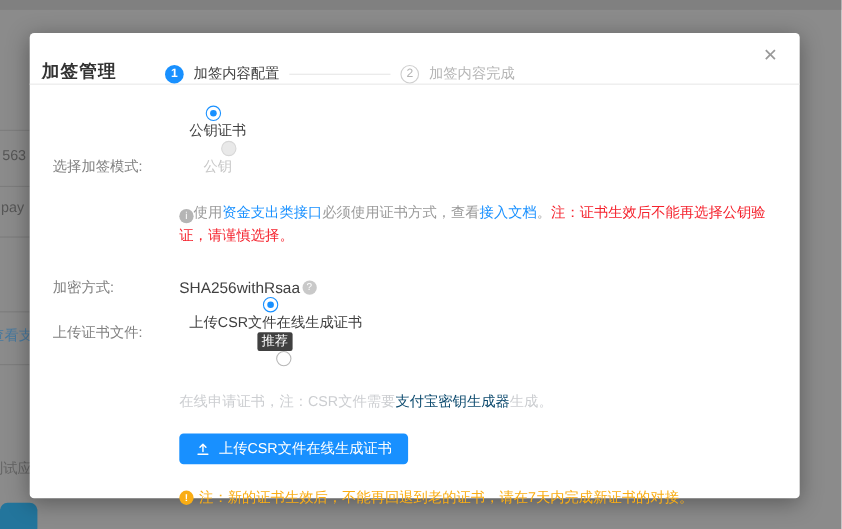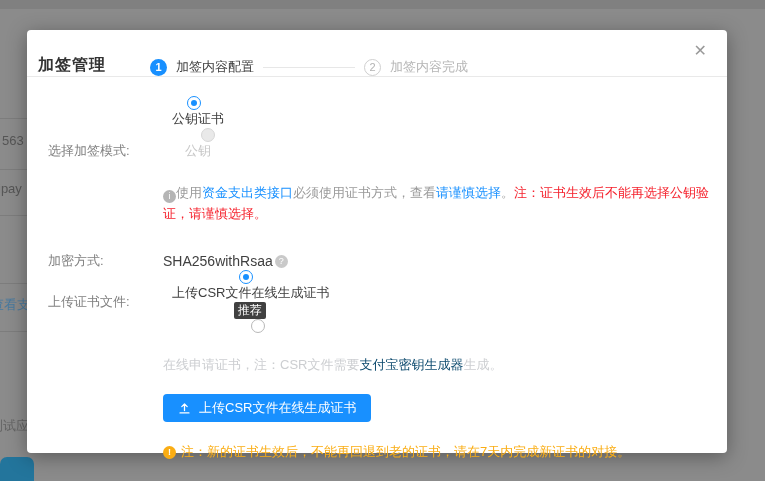--- a/index.html
+++ b/index.html
@@ -101,21 +101,21 @@
         <span class="row-label">选择加签模式:</span>
         <div class="radio-group">
           <span class="radio checked"></span>
           <span class="radio-label">公钥证书</span>
           <span class="radio disabled opt-gap"></span>
           <span class="radio-label disabled">公钥</span>
         </div>
       </div>
 
       <div class="notice">
-        <span class="circle-ico info-bg">i</span><span>使用</span><a class="link">资金支出类接口</a><span>必须使用证书方式，查看</span><a class="link">请谨慎选择</a><span>。</span><span class="danger">注：证书生效后不能再选择公钥验证，请谨慎选择。</span>
+        <span class="circle-ico info-bg">i</span><span>使用</span><a class="link">资金支出类接口</a><span>必须使用证书方式，查看</span><a class="link">接入文档</a><span>。</span><span class="danger">注：证书生效后不能再选择公钥验证，请谨慎选择。</span>
       </div>
 
       <div class="row row-encrypt">
         <span class="row-label">加密方式:</span>
         <span class="enc-value">SHA256withRsaa</span>
         <span class="circle-ico help-bg">?</span>
       </div>
 
       <div class="row row-upload">
         <span class="row-label">上传证书文件:</span>

